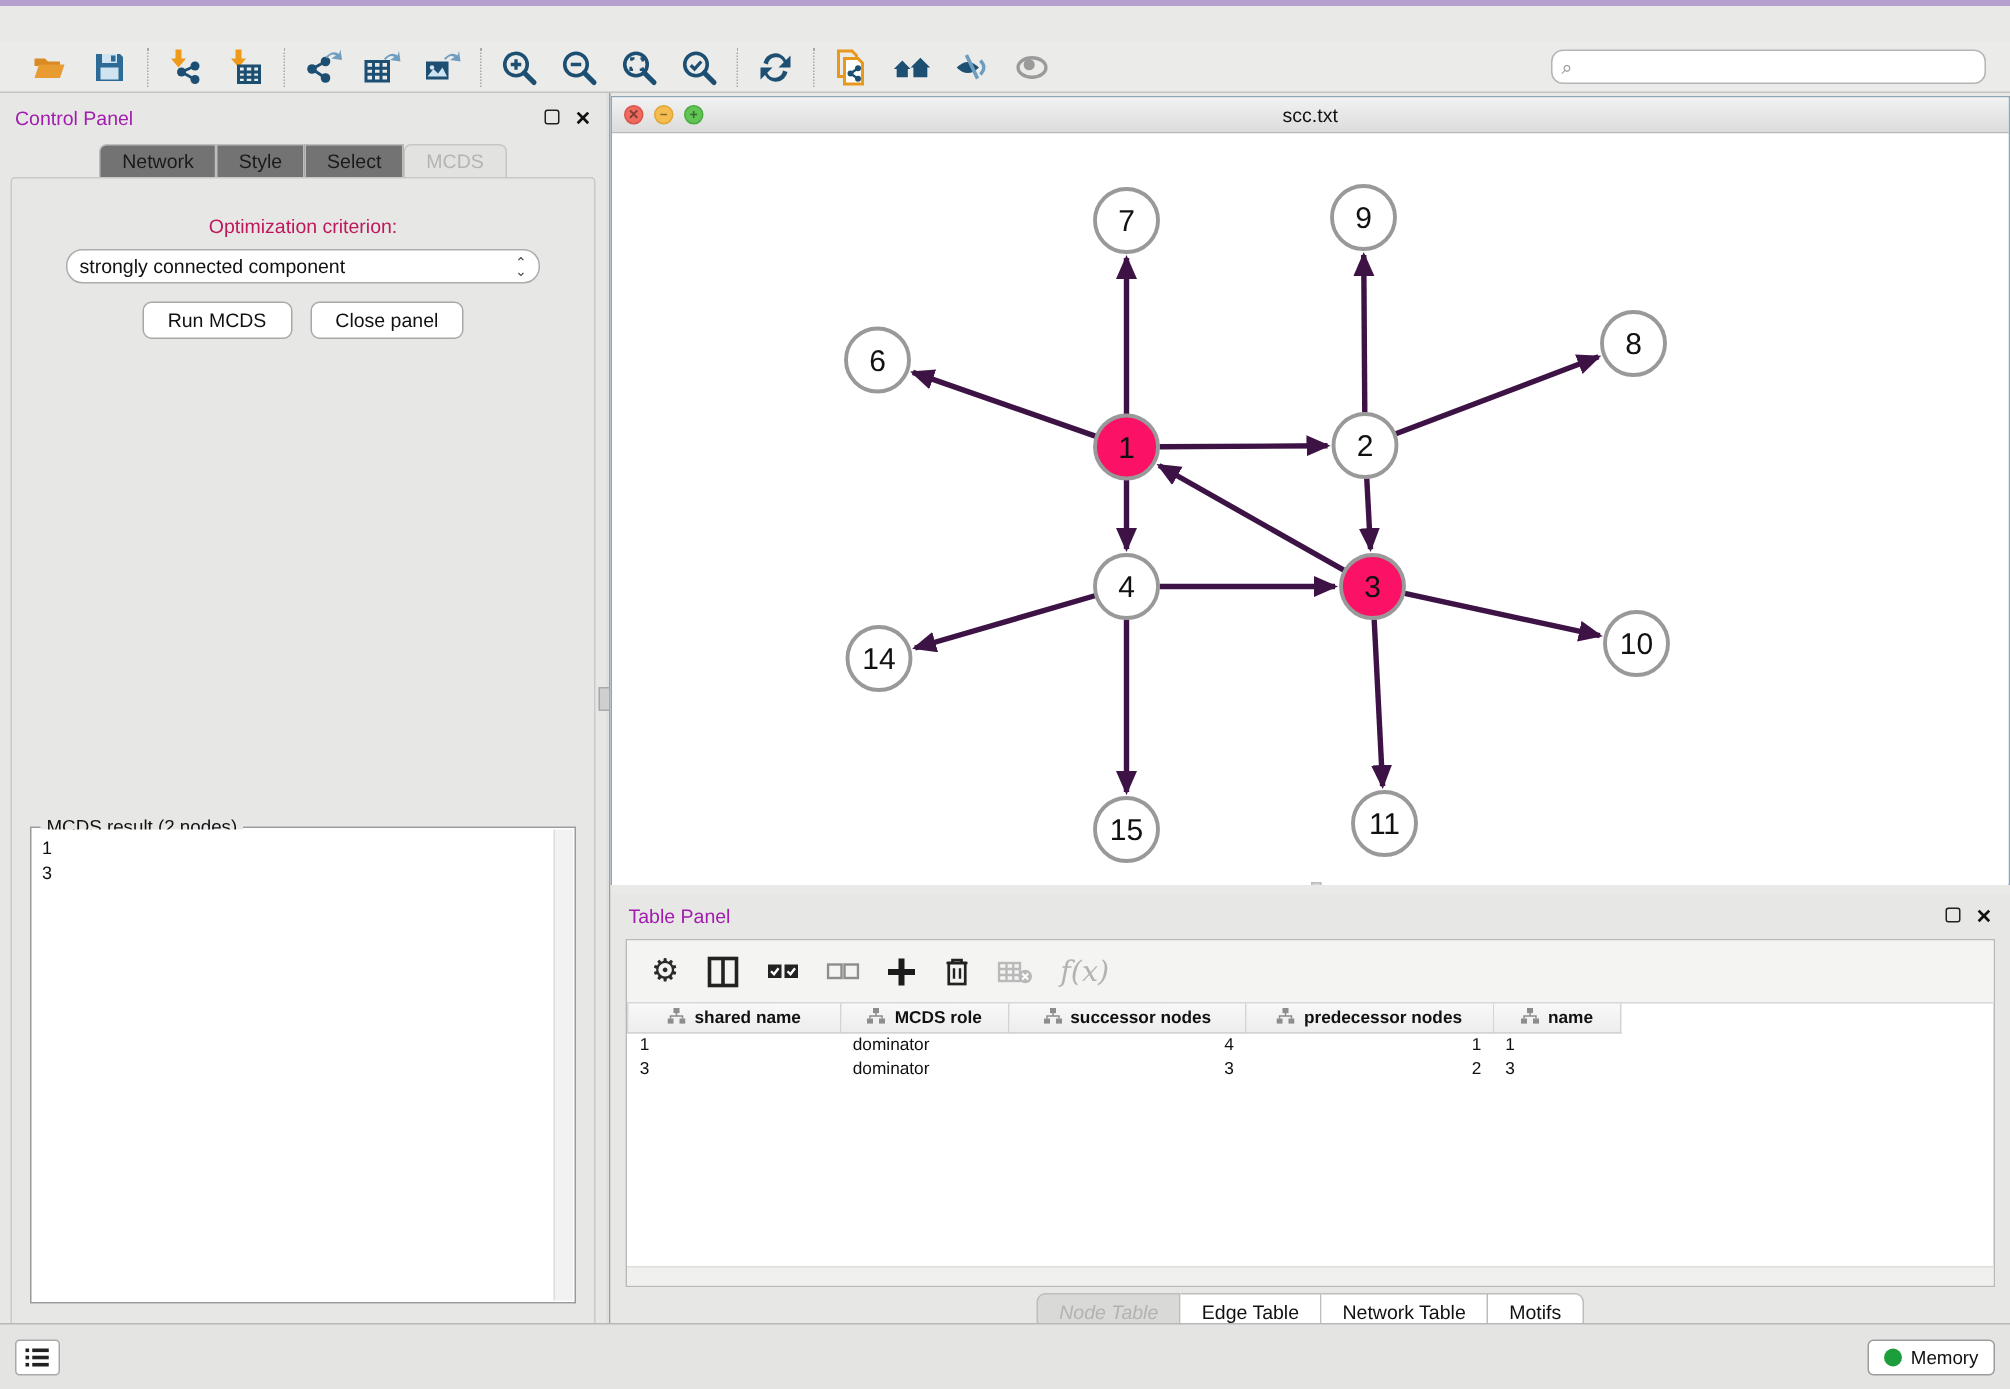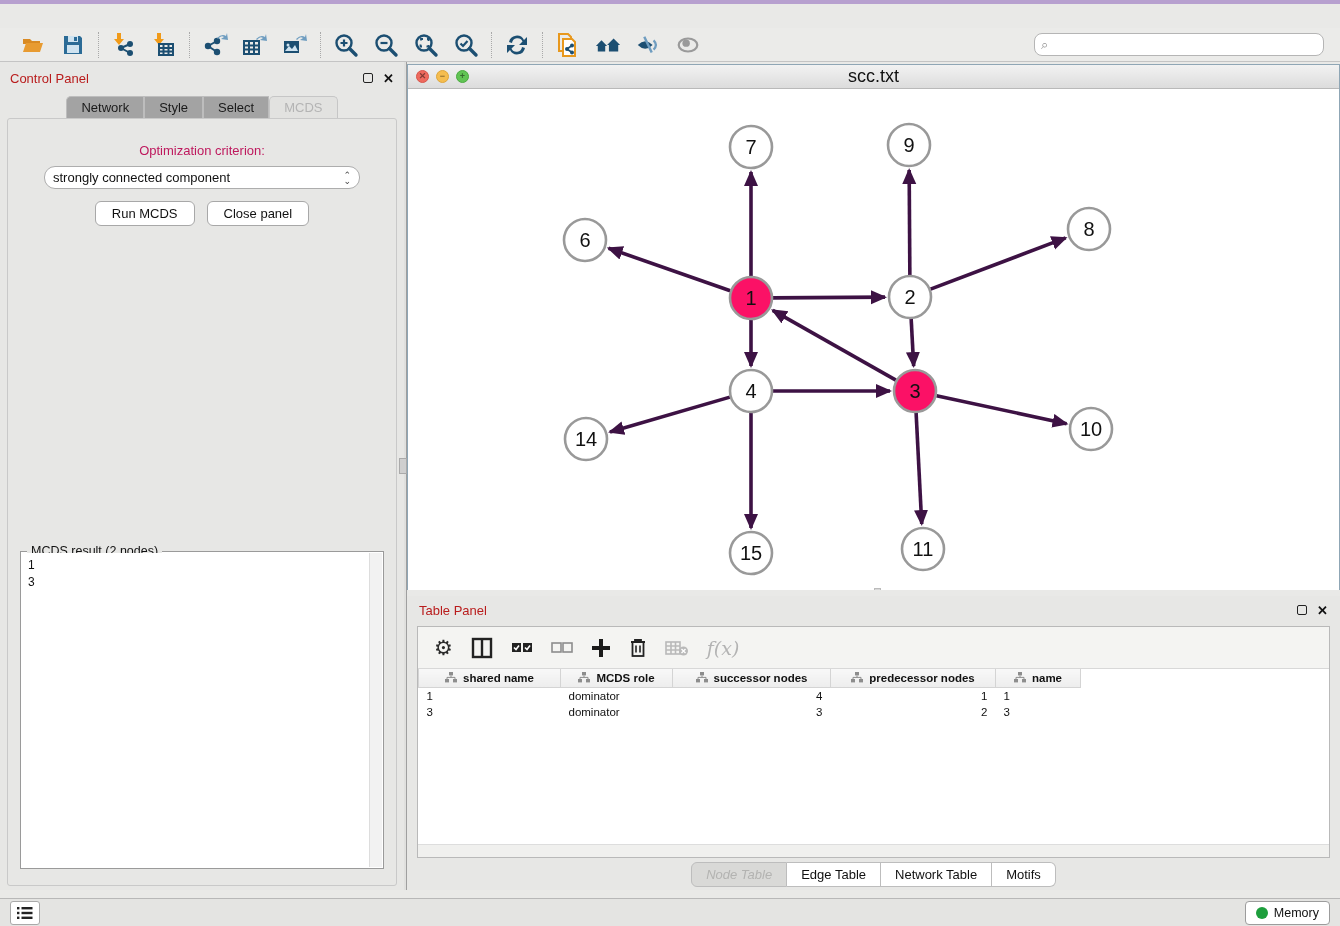--- a/index.html
+++ b/index.html
@@ -28,26 +28,26 @@
   .tb-btn svg { display:block; }
   .search-wrap { margin-left:auto; margin-right:8px; display:flex; align-items:center; }
   .search-box { width:290px; height:23px; background:#fff; border:1px solid #b5b5b5; border-radius:8px;
     display:flex; align-items:center; padding-left:6px; }
   .search-box .mag { color:#8e8e8e; font-size:13px; }
   .search-input { border:none; outline:none; background:transparent; flex:1; font-size:12px; padding:0 6px; }
 
   
   .control-panel { position:absolute; left:0; top:62px; width:404px; height:828px; background:#e7e7e5; }
   .cp-header { height:32px; display:flex; align-items:center; padding:0 10px; }
-  .panel-title { font-size:13px; color:#b91c1c; }
+  .panel-title { font-size:13px; color:#a21caf; }
   .panel-icons { margin-left:auto; display:flex; gap:10px; align-items:center; }
   .ico-float { width:10px; height:10px; border:1.5px solid #222; border-radius:2px; }
   .ico-close { font-size:13px; font-weight:bold; color:#111; line-height:1; }
   .cp-tabs { display:flex; justify-content:center; gap:0; height:22px; margin-top:2px; }
-  .cp-tab { background:#a3a3a3; border:1px solid #bdbdbd; border-bottom:none; padding:3px 14px;
+  .cp-tab { background:#737373; border:1px solid #bdbdbd; border-bottom:none; padding:3px 14px;
     font-size:13px; color:#1a1a1a; }
   .cp-tab:first-child { border-top-left-radius:5px; }
   .cp-tab.last { border-top-right-radius:5px; }
   .cp-tab.selected { background:#e2e2e0; color:#b4b4b4; border-color:#c6c6c6; border-top-left-radius:5px; border-top-right-radius:5px; }
   .cp-content { position:absolute; left:7px; right:7px; top:56px; bottom:4px;
     background:#e7e7e5; border:1px solid #c9c9c9; border-radius:3px; }
   .opt-label { text-align:center; font-size:13px; color:#be185d; margin-top:24px; }
   .dropdown { margin:8px 36px 0 36px; height:23px; background:#fff; border:1px solid #adadad; border-radius:11px;
     display:flex; align-items:center; padding:0 8px; font-size:13px; color:#111; }
   .dd-stepper { margin-left:auto; display:flex; flex-direction:column; line-height:6px; font-size:9px; color:#444; }
@@ -63,21 +63,21 @@
   .v-div { position:absolute; left:404px; top:62px; width:3px; height:828px; background:#e0e0de; border-right:1px solid #9f9f9f; }
   .v-grip { position:absolute; left:399px; top:458px; width:8px; height:16px; background:#cfcfcf; border:1px solid #aaa; }
 
   
   .net-window { position:absolute; left:407px; top:64px; width:933px; height:526px;
     border:1px solid #8fa6b5; background:#fff; }
   .net-titlebar { height:24px; background:linear-gradient(#f2f2f2,#dcdcdc); border-bottom:1px solid #b9b9b9;
     display:flex; align-items:center; position:relative; }
   .net-traffic { display:flex; gap:7px; margin-left:8px; }
   .net-traffic .tl { width:13px; height:13px; font-size:9px; font-weight:bold; }
-  .net-title { position:absolute; left:0; right:0; text-align:center; font-size:18px; color:#111; }
+  .net-title { position:absolute; left:0; right:0; text-align:center; font-size:13px; color:#111; }
   .net-canvas { position:relative; width:100%; height:501px; background:#fff; }
   .canvas-grip { position:absolute; left:50%; bottom:-5px; width:7px; height:7px; background:#d8d8d8; border:1px solid #bbb; }
 
   
   .h-div { position:absolute; left:407px; top:590px; width:933px; height:6px; background:#e9e9e7; }
 
   
   .table-panel { position:absolute; left:407px; top:596px; width:933px; height:294px; background:#e7e7e5; }
   .tp-header { height:28px; display:flex; align-items:center; padding:0 12px; }
   .tp-content { position:absolute; left:10px; right:10px; top:30px; bottom:32px;
@@ -94,21 +94,21 @@
   table.nodes td { padding:2px 8px; border:none; }
   td.ra { text-align:right; } td.la { text-align:left; }
   .tp-scrollstrip { position:absolute; left:0; right:0; bottom:0; height:13px; background:#f0f0ee; border-top:1px solid #ddd; }
   .tp-tabs { position:absolute; left:0; right:0; bottom:3px; display:flex; justify-content:center; }
   .tp-tab { background:#fff; border:1px solid #bdbdbd; border-left:none; padding:4px 14px; font-size:13px; color:#111; }
   .tp-tab:first-child { border-left:1px solid #bdbdbd; border-top-left-radius:6px; border-bottom-left-radius:6px; }
   .tp-tab:last-child { border-top-right-radius:6px; border-bottom-right-radius:6px; }
   .tp-tab.selected { background:#d9d9d7; color:#b3b3b1;font-style:italic; }
 
   
-  .statusbar { position:absolute; left:0; bottom:0; width:100%; height:28px; background:#e4e4e2; border-top:1px solid #b8b8b8; display:flex; align-items:center; padding:0 10px; }
+  .statusbar { position:absolute; left:0; bottom:0; width:100%; height:44px; background:#e4e4e2; border-top:1px solid #b8b8b8; display:flex; align-items:center; padding:0 10px; }
   .sb-list-btn { width:30px; height:24px; background:#fff; border:1px solid #a9a9a9; border-radius:3px; display:flex; align-items:center; justify-content:center; }
   .memory-btn { margin-left:auto; background:#fff; border:1px solid #9c9c9c; border-radius:4px; height:24px;
     display:flex; align-items:center; gap:6px; padding:0 10px; font-size:12.5px; color:#111; }
   .mem-dot { width:12px; height:12px; border-radius:50%; background:#1d9e3c; }
 </style>
 </head>
 <body>
 
 <div class="app">
   <div class="top-purple"></div>

